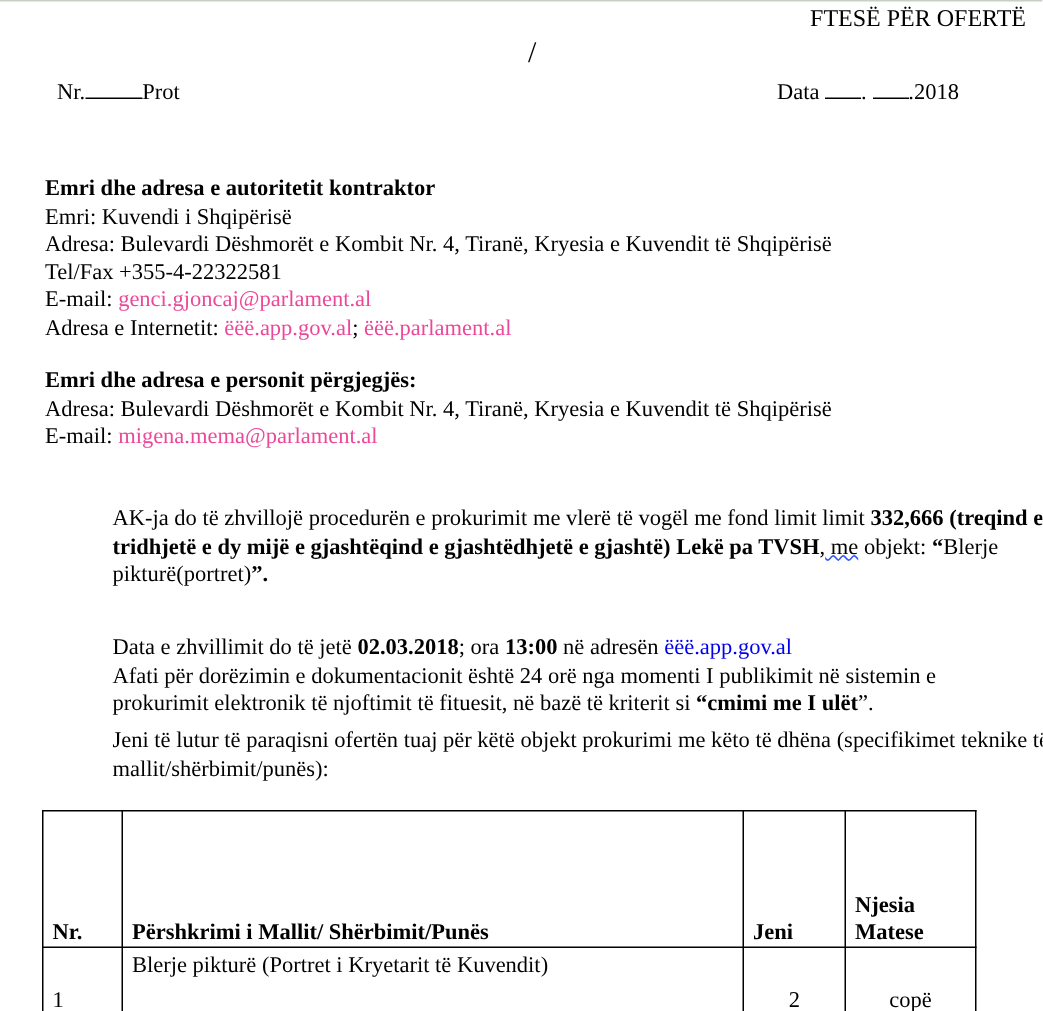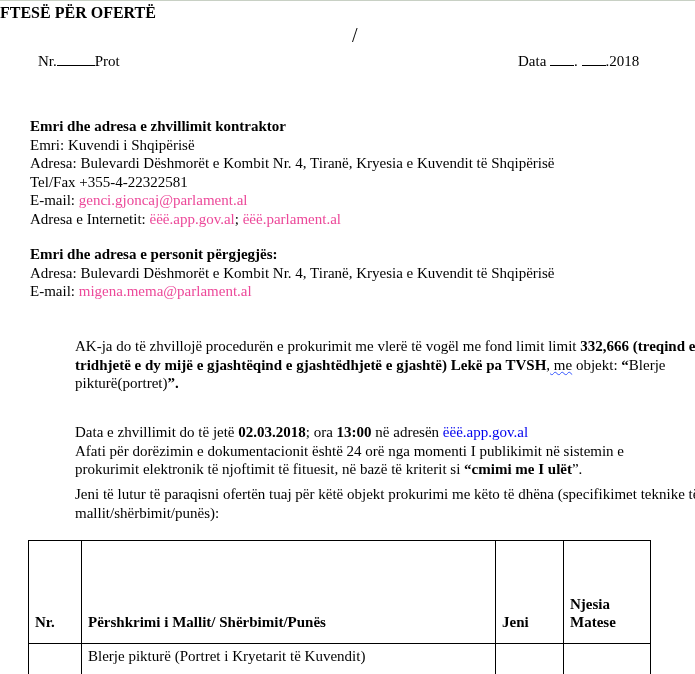--- a/index.html
+++ b/index.html
@@ -2,36 +2,36 @@
 <html><head>
 <meta charset="utf-8">
 <style>
   html, body { margin:0; padding:0; }
   body {
     width:695px; height:674px; overflow:hidden; background:#ffffff;
     font-family:"Liberation Serif", serif; font-size:15px; color:#000;
     position:relative;
   }
   .topbar { position:absolute; left:0; top:0; width:695px; height:1px; background:#c8d0c4; }
-  .title { position:absolute; left:0; width:684px; top:4px; text-align:left; font-weight:bold; font-size:16px; }
+  .title { position:absolute; left:0; width:684px; top:4px; text-align:right; font-weight:normal; font-size:16px; }
   .slash { position:absolute; left:352px; top:24px; font-size:20px; font-style:normal; }
   .nr { position:absolute; left:38px; top:51px; }
   .data { position:absolute; left:518px; top:51px; }
   .blank { display:inline-block; border-bottom:1px solid #000; height:14px; vertical-align:baseline; }
   .block { position:absolute; left:30px; line-height:18.5px; }
   .block div { white-space:nowrap; }
   a.lnk { color:#ec4899; }
   .plainlink { color:#0000ee; }
   .para { position:absolute; left:30px; width:640px; line-height:18.5px;margin-left:45px; }
   .squiggle { text-decoration:underline wavy #3355ff; text-decoration-thickness:1px; }
   table.items {
     position:absolute; left:28px; top:540px; border-collapse:collapse;
   }
   table.items td { border:1.3px solid #000; padding:0 6px; vertical-align:bottom; }
-  table.items tr.head td { height:90px; font-weight:bold; padding-bottom:12px; line-height:18px; }
+  table.items tr.head td { height:90px; font-weight:bold; padding-bottom:0; line-height:18px; }
   table.items tr.row td { height:40px; vertical-align:top; padding-top:4px; }
   .c1 { width:40px; } .c2 { width:401px;margin-top:40px; } .c3 { width:55px; } .c4 { width:74px; }
   .center { text-align:center; }
 </style>
 </head>
 <body>
 
 <div class="topbar"></div>
 
 <div class="title">FTESË PËR OFERTË</div>
@@ -41,21 +41,21 @@
   <span>Nr.</span><span class="blank" style="width:38px"></span><span>Prot</span>
 </div>
 
 <div class="data">
   <span>Data</span>
   <span class="blank" style="width:24px"></span><span>.</span>
   <span class="blank" style="width:24px"></span><span>.2018</span>
 </div>
 
 <div class="block" style="top:117px">
-  <div style="font-weight:bold">Emri dhe adresa e zhvillimit kontraktor</div>
+  <div style="font-weight:bold">Emri dhe adresa e autoritetit kontraktor</div>
   <div>Emri:  Kuvendi i Shqipërisë</div>
   <div>Adresa: Bulevardi Dëshmorët e Kombit Nr. 4, Tiranë, Kryesia e Kuvendit të Shqipërisë</div>
   <div>Tel/Fax +355-4-22322581</div>
   <div><span>E-mail: </span><a class="lnk">genci.gjoncaj@parlament.al</a></div>
   <div><span>Adresa e Internetit: </span><a class="lnk">ëëë.app.gov.al</a><span>; </span><a class="lnk">ëëë.parlament.al</a></div>
 </div>
 
 <div class="block" style="top:245px">
   <div style="font-weight:bold">Emri dhe adresa e personit përgjegjës:</div>
   <div>Adresa: Bulevardi Dëshmorët e Kombit Nr. 4, Tiranë, Kryesia e Kuvendit të Shqipërisë</div>

